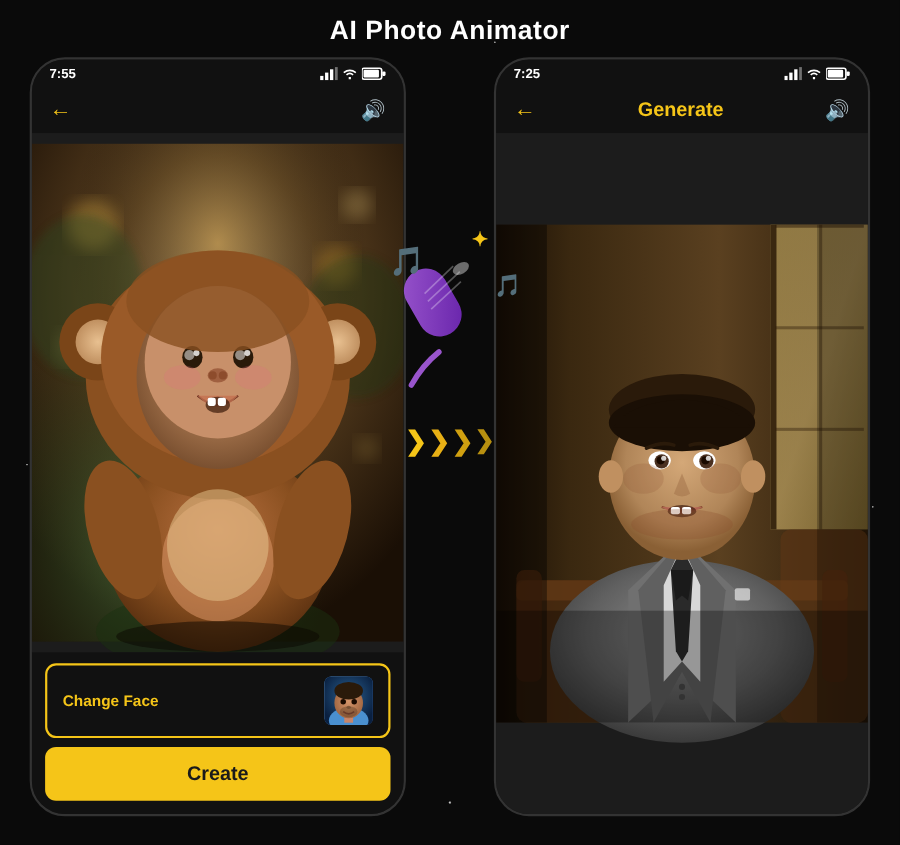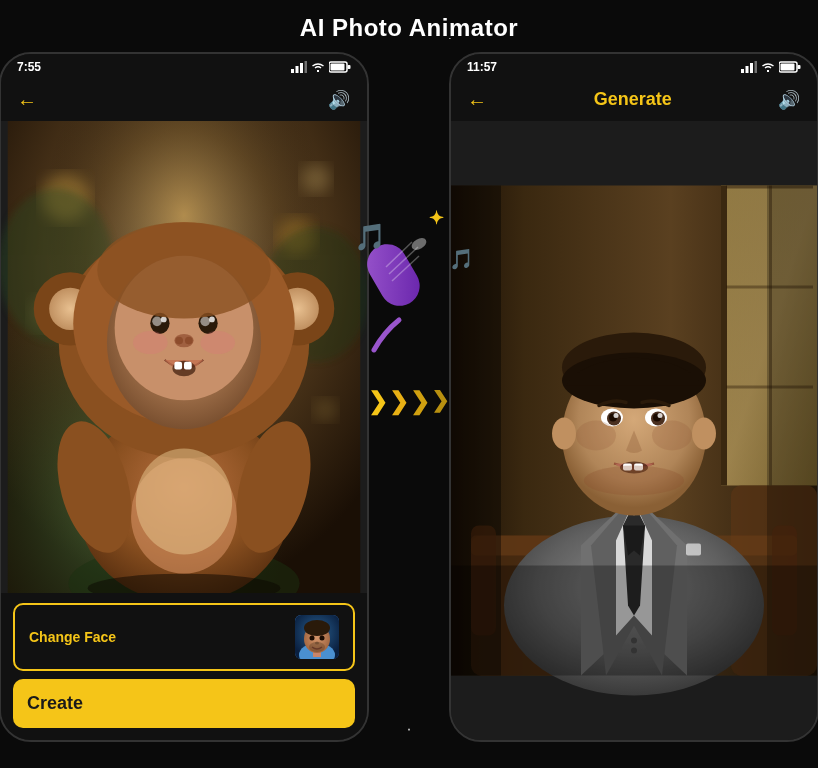--- a/index.html
+++ b/index.html
@@ -58,21 +58,21 @@
       display: flex;
       flex-direction: row;
       gap: 0px;
       z-index: 1;
       position: relative;
       align-items: flex-start;
     }
 
     
     .phone {
-      width: 370px;
+      width: 342px;
       height: 690px;
       background: #1a1a1a;
       border-radius: 32px;
       border: 2px solid #333;
       overflow: hidden;
       display: flex;
       flex-direction: column;
       position: relative;
     }
 
@@ -164,21 +164,21 @@
     .create-btn, .download-btn {
       background: #f5c518;
       border: none;
       border-radius: 10px;
       padding: 14px;
       color: #1a1a1a;
       font-size: 18px;
       font-weight: 700;
       cursor: pointer;
       width: 100%;
-      text-align: left;
+      text-align: center;
     }
   </style>
 </head>
 <body>
 
 <h1 class="page-title">AI Photo Animator</h1>
 
 <div class="phones-container">
 
   <div class="phone">
@@ -391,21 +391,21 @@
     <div style="position:absolute; top:335px; display:flex; gap:1px;">
       <span style="color:#f5c518; font-size:24px; font-weight:900;">❯</span>
       <span style="color:#e8b015; font-size:24px; font-weight:900;">❯</span>
       <span style="color:#d0a010; font-size:24px; font-weight:900;">❯</span>
       <span style="color:#b89010; font-size:22px; font-weight:900;">❯</span>
     </div>
   </div>
 
   <div class="phone">
     <div class="phone-status-bar">
-      <span>11:57</span>
+      <span>7:25</span>
       <div class="status-icons">
         <svg width="16" height="12" viewBox="0 0 16 12">
           <rect x="0" y="8" width="3" height="4" fill="white"></rect>
           <rect x="4.5" y="5" width="3" height="7" fill="white"></rect>
           <rect x="9" y="2" width="3" height="10" fill="white"></rect>
           <rect x="13.5" y="0" width="3" height="12" fill="white" opacity="0.4"></rect>
         </svg>
         <svg width="14" height="12" viewBox="0 0 14 12">
           <path d="M7 9 L7 11" stroke="white" stroke-width="2" fill="none"></path>
           <path d="M4 7 Q7 4.5 10 7" stroke="white" stroke-width="1.5" fill="none"></path>

